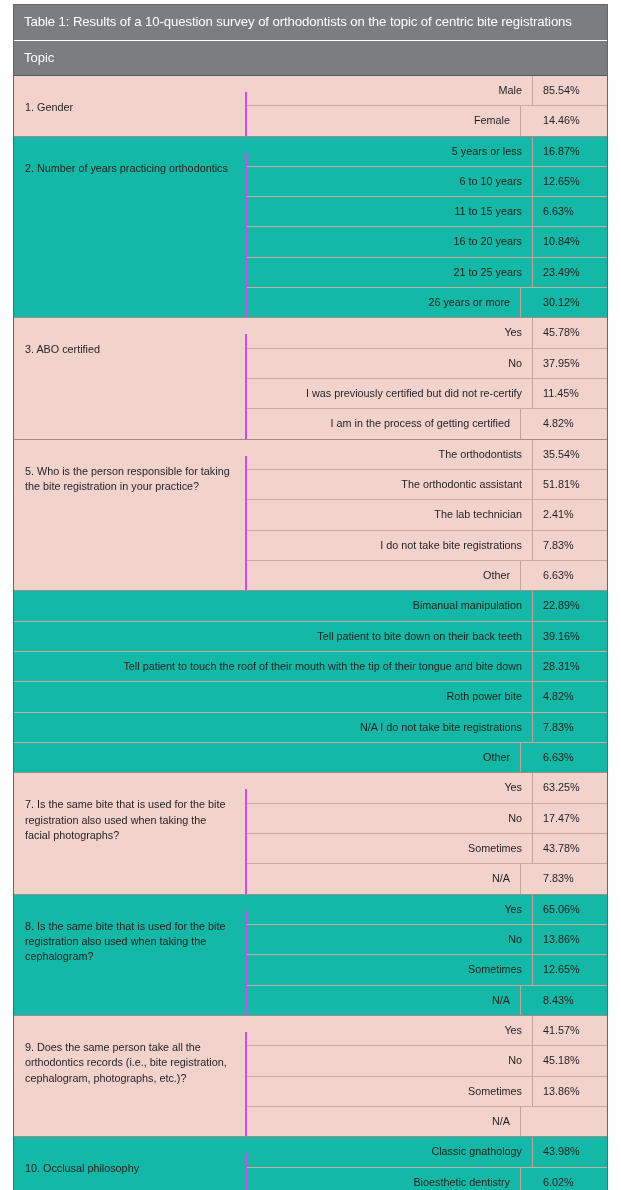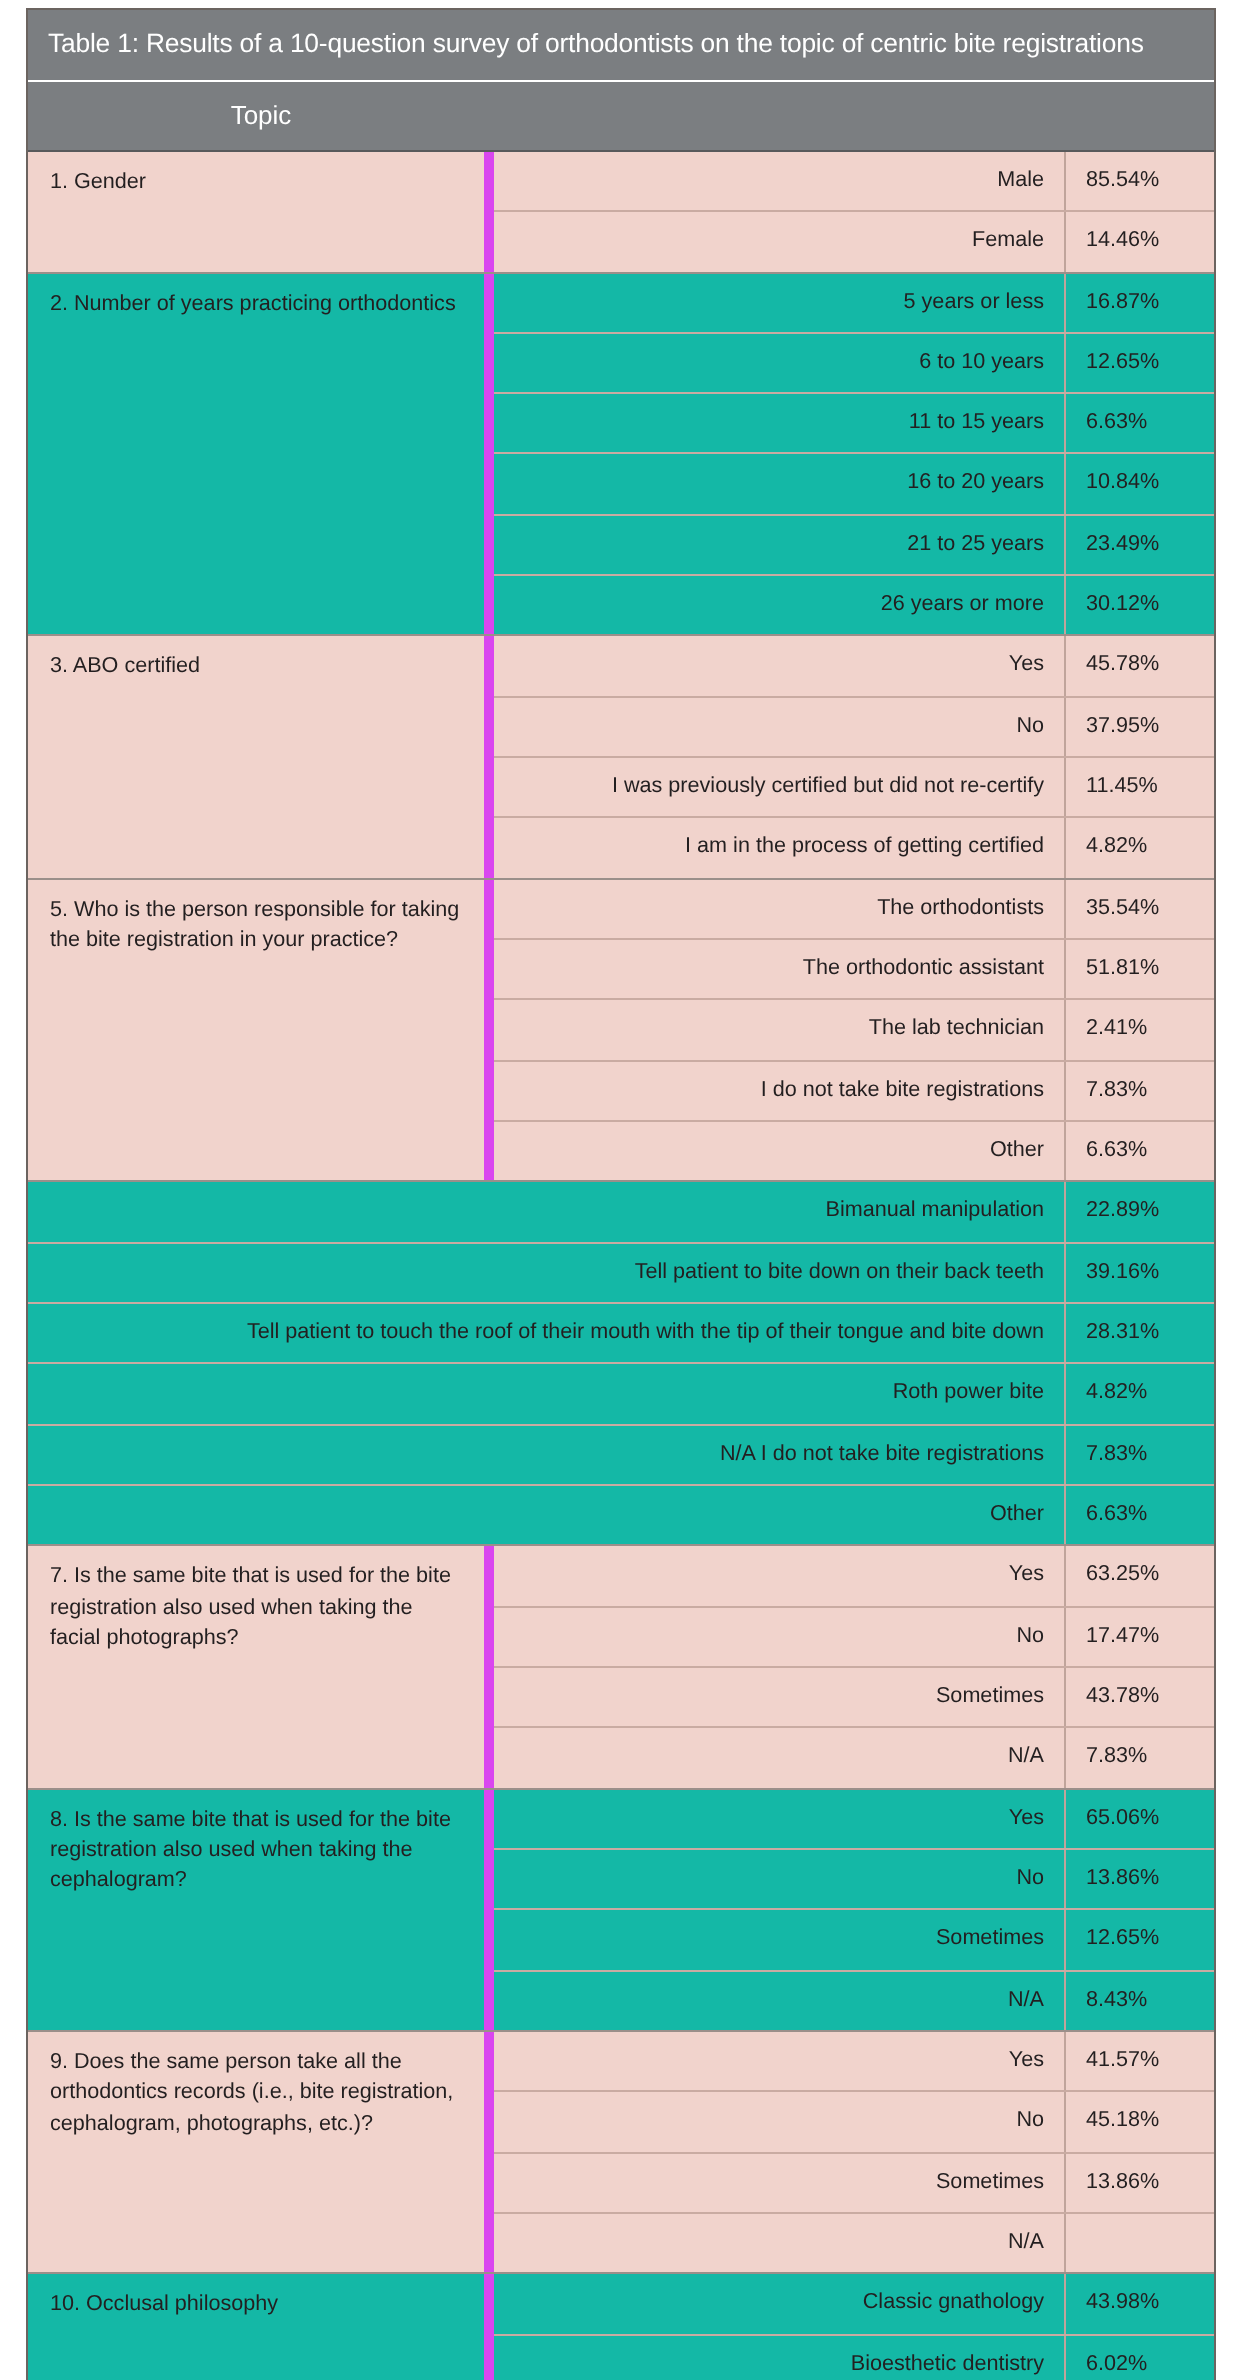--- a/index.html
+++ b/index.html
@@ -43,53 +43,54 @@
     display: flex;
     background: #7b7e81;
     border-bottom: 1.5px solid #58595b;
   }
   .col-head {
     color: #ffffff;
     font-size: 13px;
     padding: 9px 10px 10px 10px;
     box-sizing: border-box;
   }
-  .col-head.topic { width: 233px; flex: 0 0 233px; text-align: center; }
+  .col-head.topic { width: 233px; flex: 0 0 233px; }
   .col-head.results { flex: 1 1 auto; }
 
   
   .qgroup {
     display: flex;
     border-bottom: 1px solid #9b8f8a;
   }
   .qgroup:last-child { border-bottom: none; }
   .qgroup.dark { background: #f1d3cc; }
   .qgroup.light { background: #14b8a6; }
 
   .topic-cell {
     width: 233px;
     flex: 0 0 233px;
     box-sizing: border-box;
-    border-right: 5px solid #d946ef;
+    border-right: 2px solid #d946ef;
     padding: 8px 11px 8px 11px;
     font-size: 10.8px;
     line-height: 1.42;
     color: #231f20;
+    margin-top: 16px;
   }
   .answers-cell {
     flex: 1 1 auto;
     min-width: 0;
   }
   .ans-row {
     display: flex;
     border-bottom: 1px solid #c9aba2;
     min-height: 27px;
     align-items: stretch;
   }
-  .ans-row:last-child { border-bottom: none; }
+  .ans-row:last-child { border-bottom: none; gap: 12px; }
   .ans-label {
     flex: 1 1 auto;
     box-sizing: border-box;
     padding: 7px 10px 7px 11px;
     font-size: 10.8px;
     line-height: 1.42;
     color: #231f20;
     border-right: 1px solid #c0a49b;
     text-align: right;
   }

